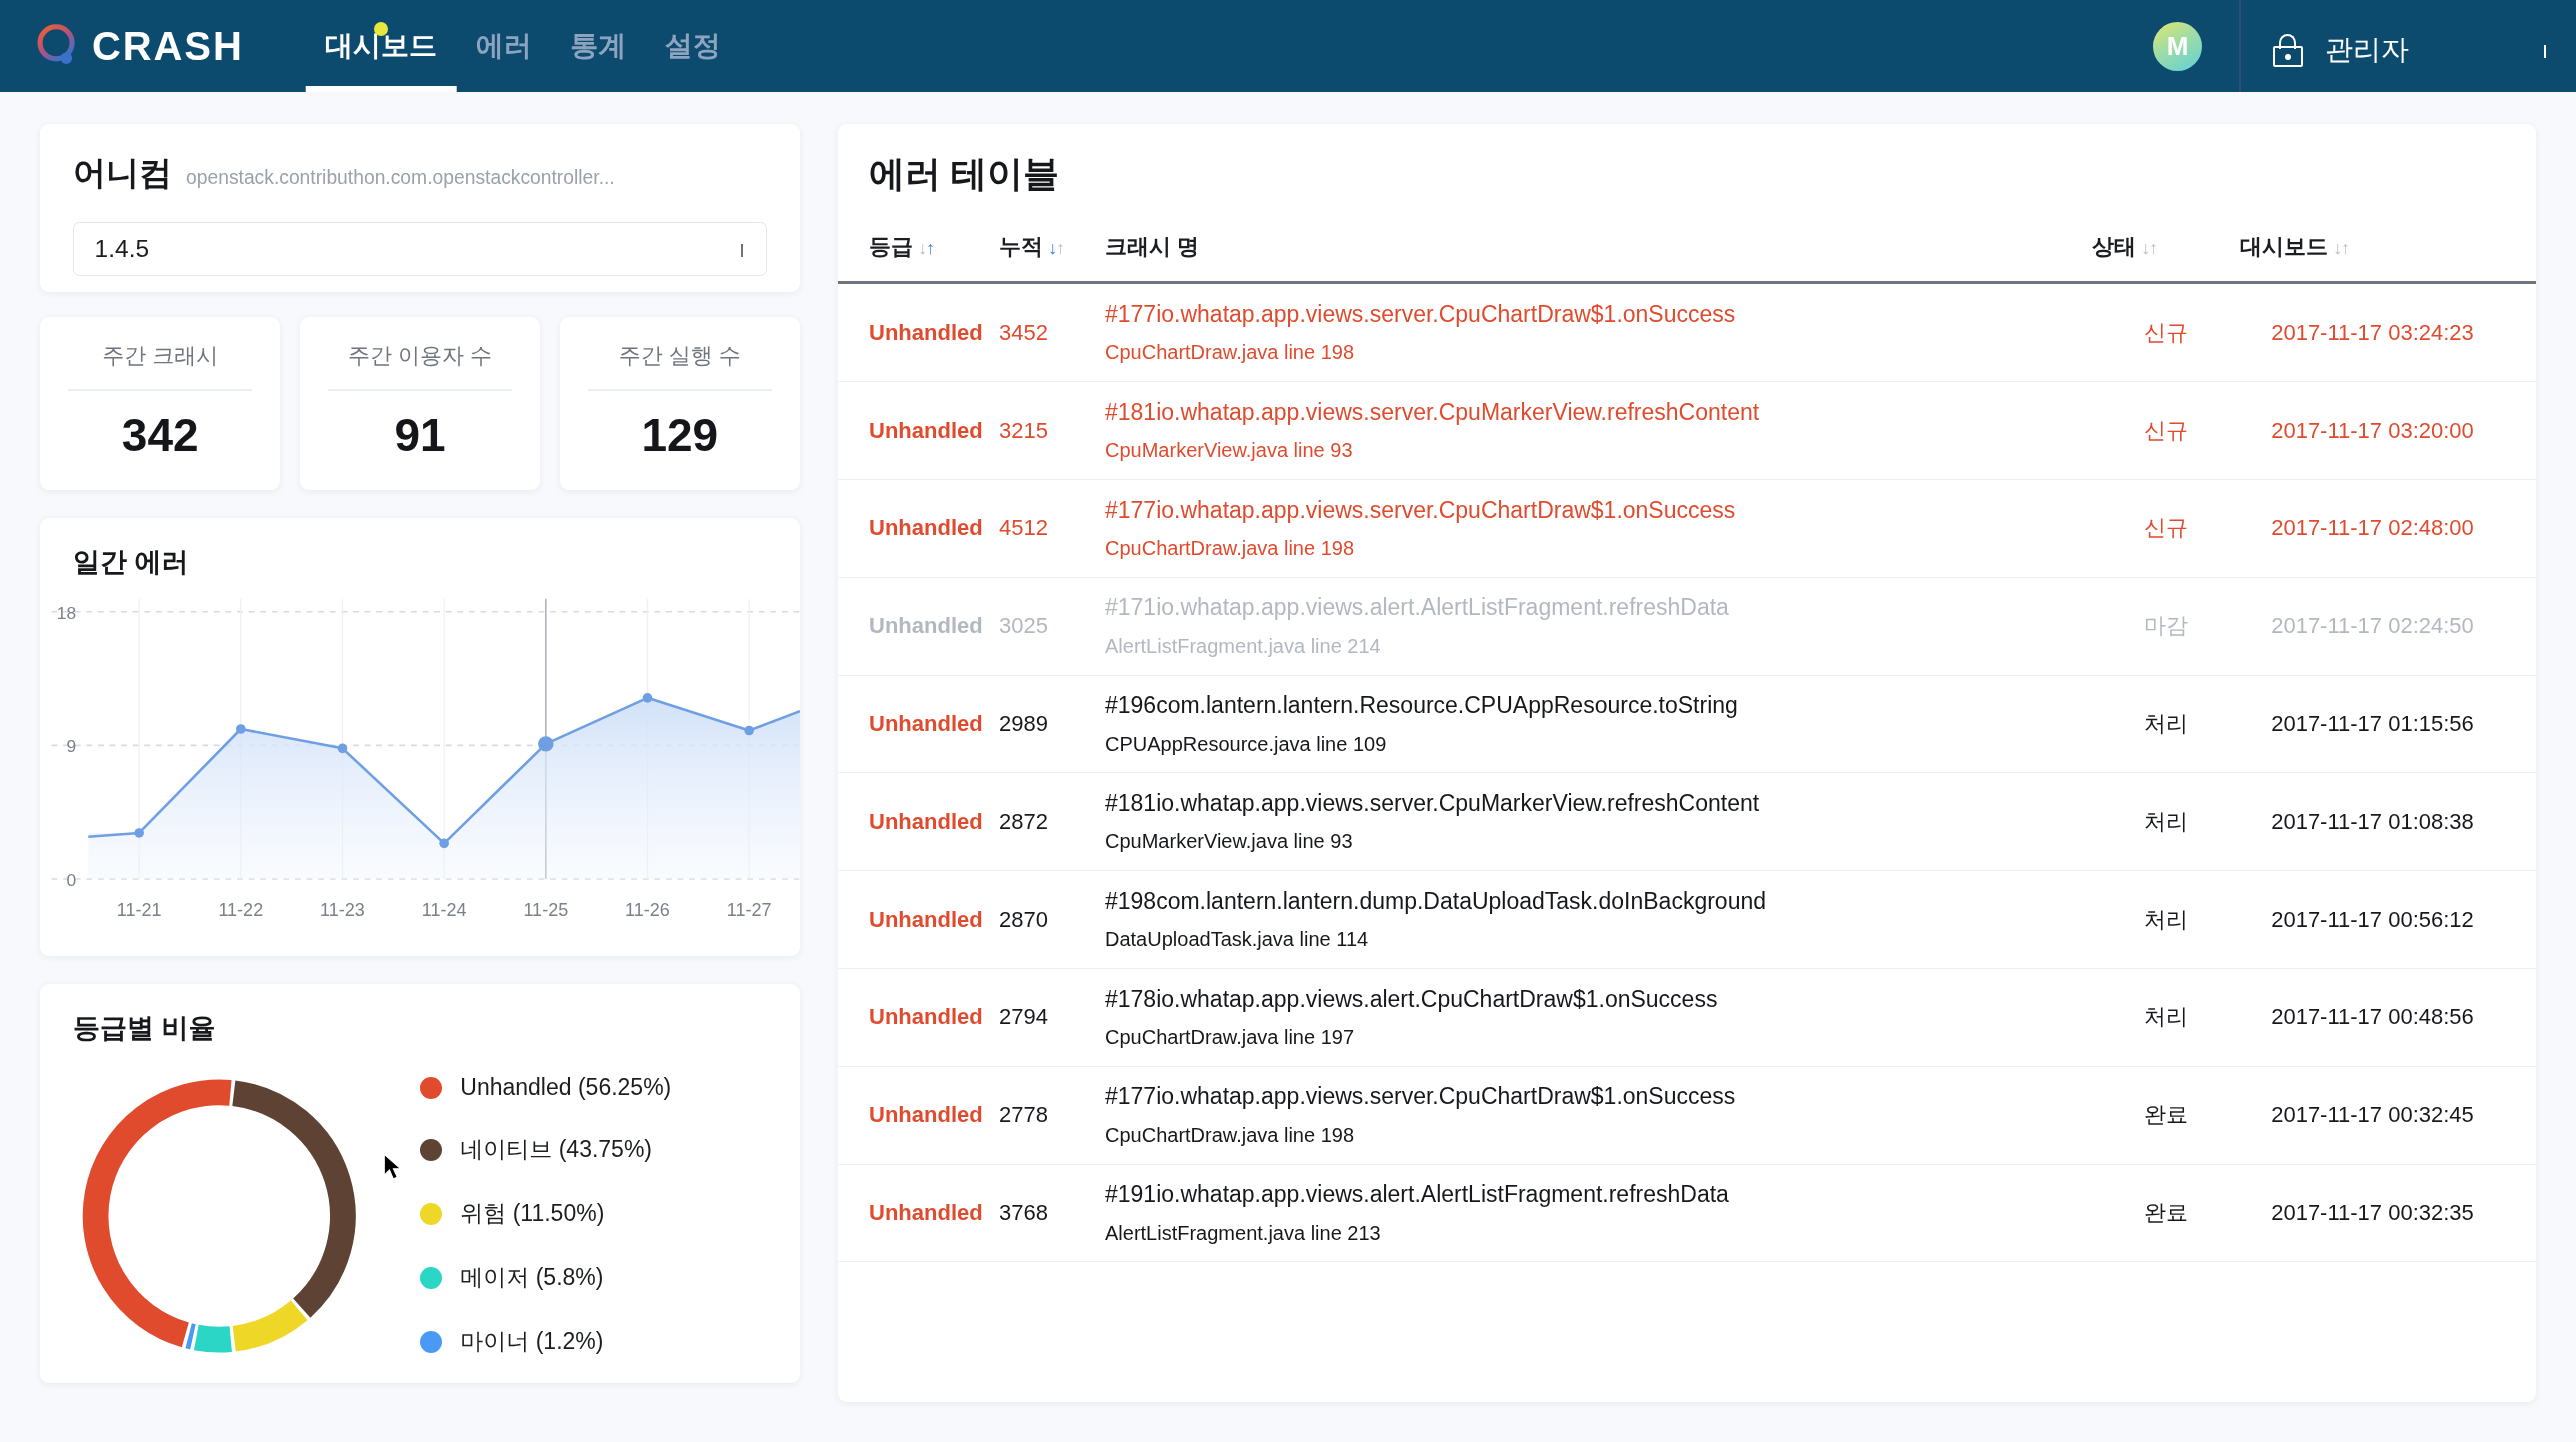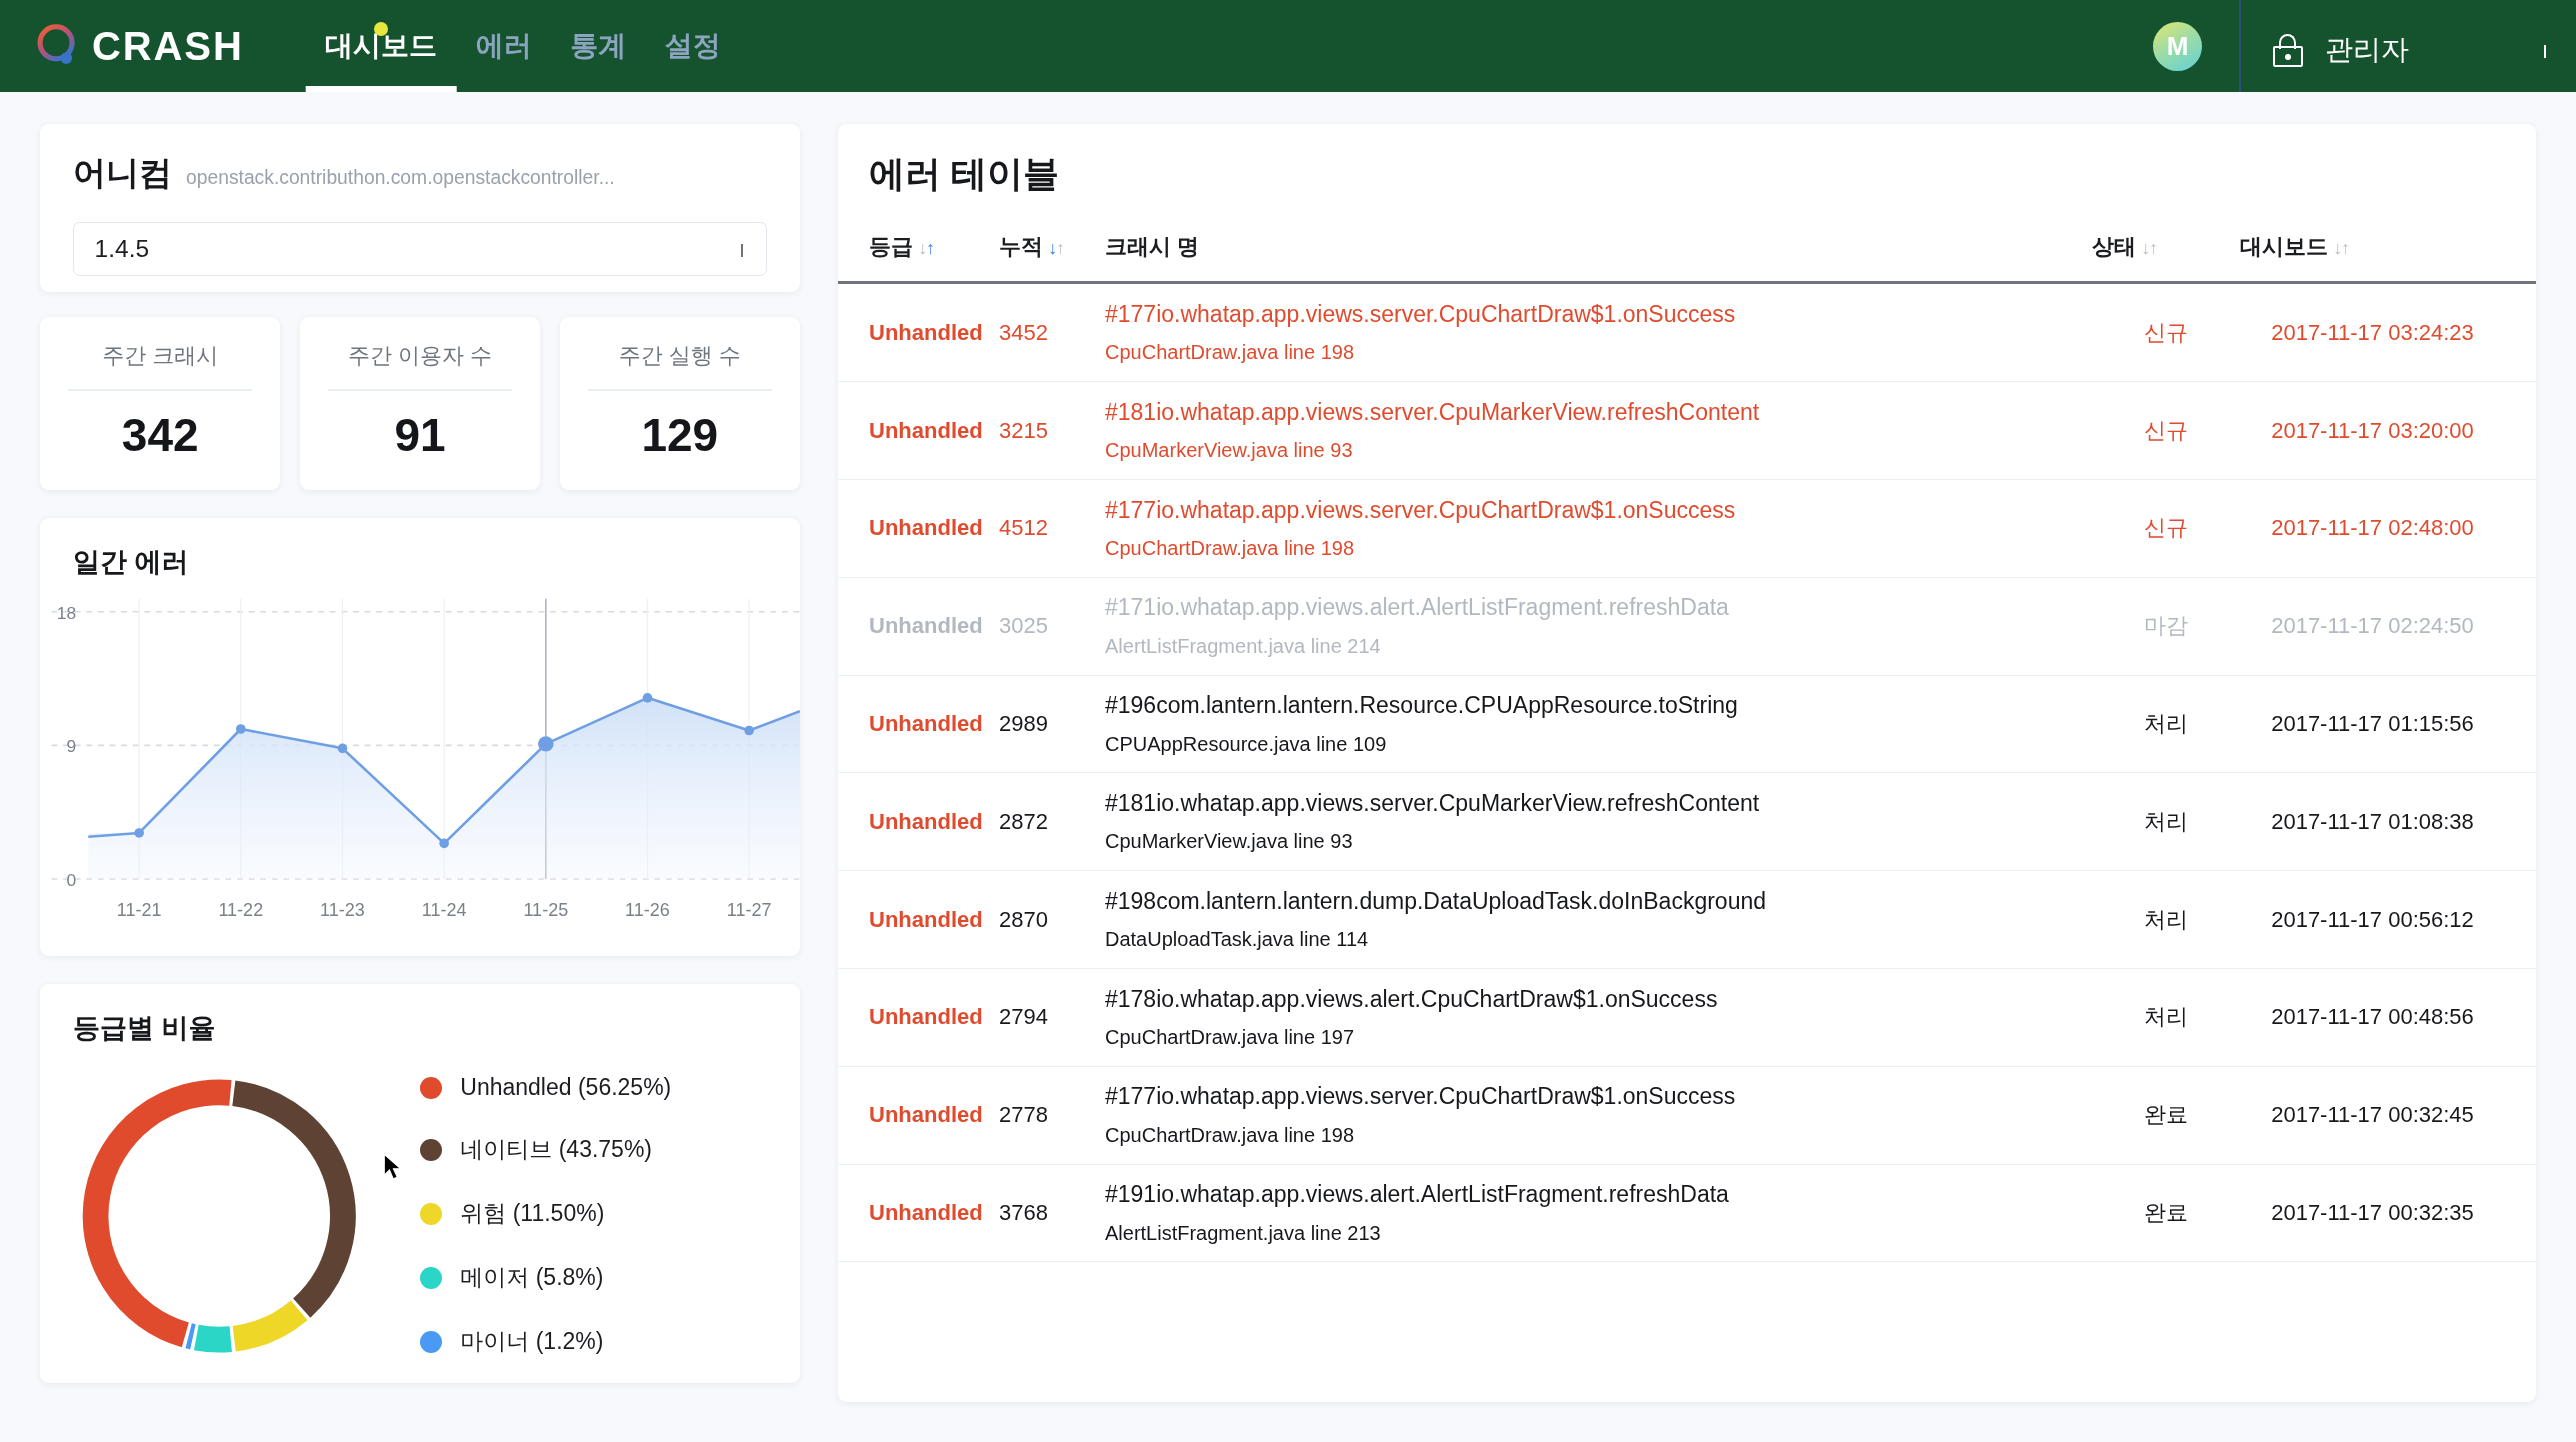--- a/index.html
+++ b/index.html
@@ -8,21 +8,21 @@
     width: 2576px; height: 1443px;
     background: #f7f9fc;
     font-family: "Liberation Sans", sans-serif;
     overflow: hidden;
   }
 
   
   .navbar {
     position: absolute; top: 0; left: 0;
     width: 2576px; height: 92px;
-    background: #14532d;
+    background: #0c4a6e;
     display: flex; align-items: center;
   }
   .brand { display: flex; align-items: center; margin-left: 33px; }
   .brand-mark { width: 50px; height: 50px; position: relative; }
   .brand-text {
     font-size: 40px; font-weight: 700; color: #ffffff;
     letter-spacing: 1.9px; margin-left: 9px;
   }
   .nav-links { display: flex; align-items: center; margin-left: 62px; height: 106px; }
   .nav-item {

